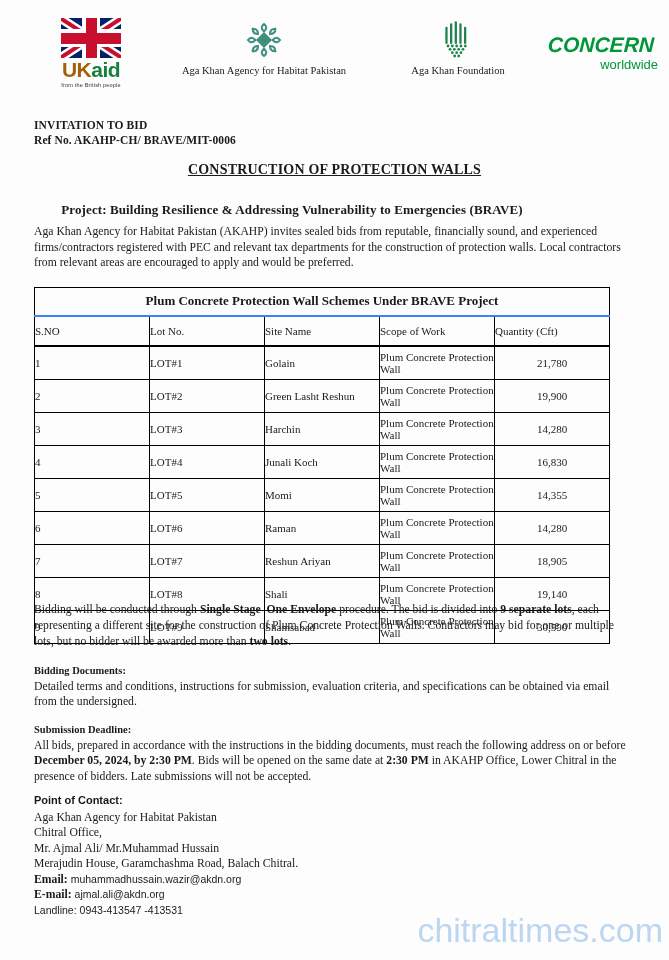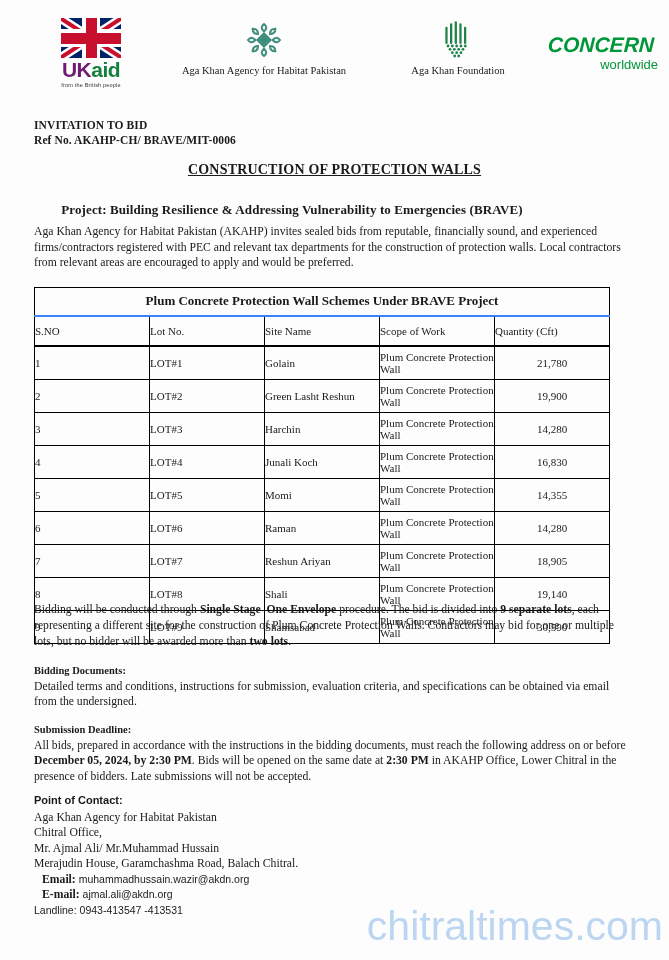--- a/index.html
+++ b/index.html
@@ -64,21 +64,21 @@
   .flag .cred-h { position: absolute; left: 0; top: 14.5px; width: 60px; height: 11px; background:#C8102E; }
 
   .ukaid-word {
     font-family: "Liberation Sans", sans-serif;
     font-weight: bold;
     font-size: 21px;
     letter-spacing: -0.5px;
     line-height: 22px;
     margin-top: 1px;
   }
-  .ukaid-word .uk { color: #701a75; }
+  .ukaid-word .uk { color: #a16207; }
   .ukaid-word .aid { color: #15803d; }
   .ukaid-sub {
     font-family: "Liberation Sans", sans-serif;
     font-size: 5.5px;
     color: #333;
     letter-spacing: 0.2px;
     margin-top: 1px;
   }
 
   
@@ -233,29 +233,29 @@
     font-family: "Liberation Sans", sans-serif;
     font-weight: bold;
     font-size: 11px;
     display: block;
     margin-bottom: 1px;
   }
   .sans-line {
     font-family: "Liberation Sans", sans-serif;
     font-size: 10.5px;
   }
-  b.label { font-weight: bold; margin-left: 8px; }
+  b.label { font-weight: bold; }
 
   
   .watermark {
     position: absolute;
     right: 6px;
     bottom: 10px;
     font-family: "Liberation Sans", sans-serif;
-    font-size: 41px;
+    font-size: 34px;
     color: #b9d4f2;
     letter-spacing: 0px;
     opacity: 0.95;
     white-space: nowrap;
   }
 </style>
 </head>
 <body>
 
 <div class="page">

